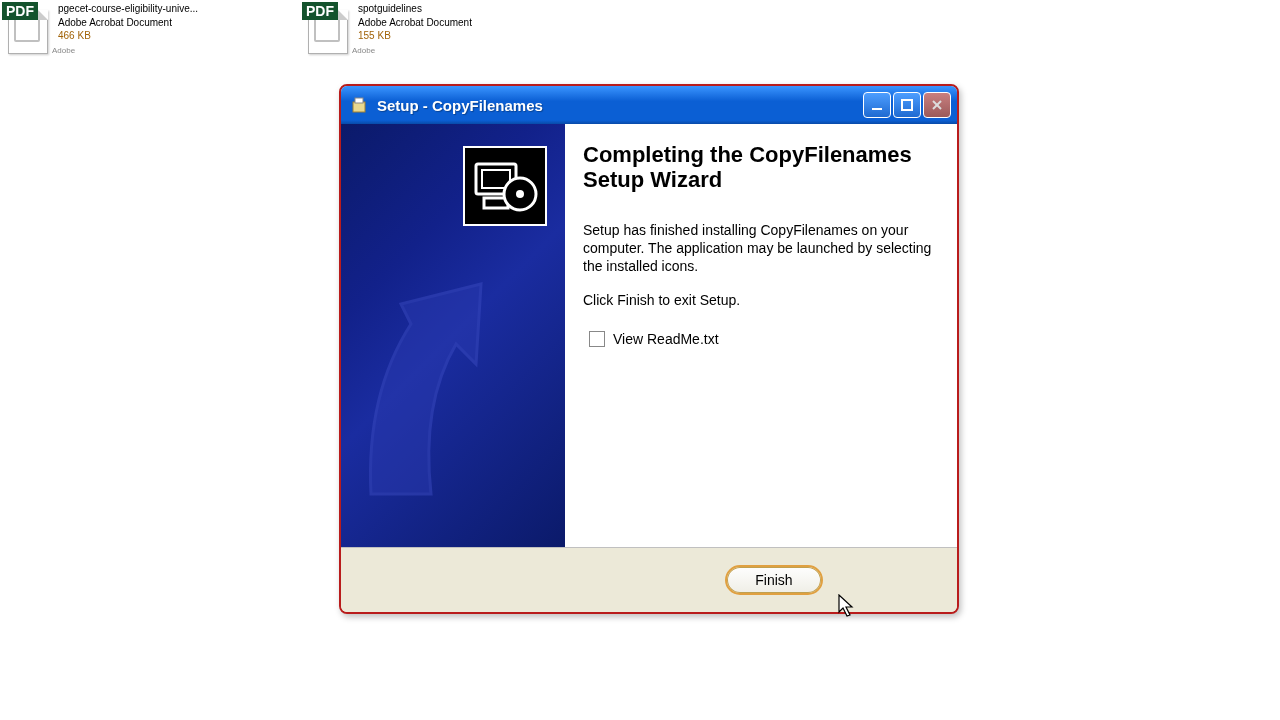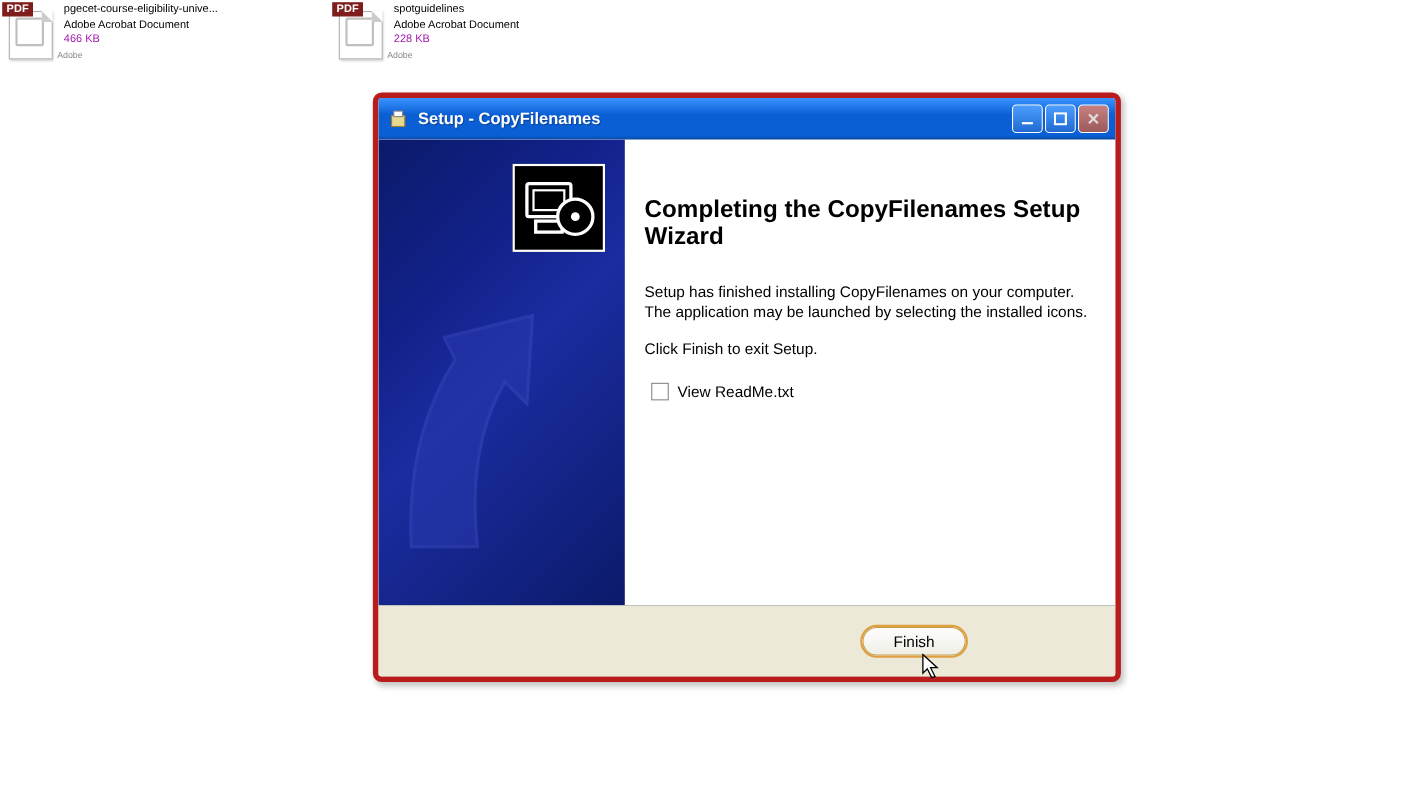--- a/index.html
+++ b/index.html
@@ -31,24 +31,24 @@
   .pdf-icon {
     width: 50px;
     height: 55px;
     position: relative;
     flex-shrink: 0;
   }
   .pdf-badge {
     position: absolute;
     top: 0;
     left: 0;
-    background: #7f1d1d;
+    background: #14532d;
     color: #fff;
     font-weight: bold;
-    font-size: 10px;
+    font-size: 14px;
     padding: 1px 4px;
     z-index: 2;
   }
   .pdf-page {
     position: absolute;
     top: 8px;
     left: 6px;
     width: 40px;
     height: 44px;
     background: #fff;
@@ -84,29 +84,29 @@
   }
   .file-text { 
     display: flex; 
     flex-direction: column; 
     line-height: 1.35;
     color: #000;
     font-size: 10px;
   }
   .file-name { white-space: nowrap; overflow: hidden; text-overflow: ellipsis; max-width: 220px; }
   .file-type { color: #000; }
-  .file-size { color: #a21caf; }
+  .file-size { color: #a16207; }
 
   
   .dialog {
     position: absolute;
     top: 84px;
     left: 339px;
-    width: 680px;
-    border: 5px solid #b91c1c;
+    width: 620px;
+    border: 2px solid #b91c1c;
     border-radius: 8px;
     box-shadow: 2px 3px 6px rgba(0,0,0,0.25);
     background: #ece9d8;
     overflow: hidden;
   }
   .titlebar {
     height: 38px;
     background: linear-gradient(to bottom, #3a95ff 0%, #0b5fd4 40%, #0b5fd4 90%, #084aa8 100%);
     display: flex;
     align-items: center;
@@ -183,21 +183,20 @@
   .content-panel {
     flex: 1;
     padding: 18px 22px 10px 18px;
     color: #000;
   }
   .heading {
     font-size: 22px;
     font-weight: bold;
     margin-bottom: 28px;
     line-height: 1.15;
-    margin-top: 32px;
   }
   .para { font-size: 14px; line-height: 1.3; margin-bottom: 16px; }
   .checkbox-row {
     display: flex;
     align-items: center;
     gap: 8px;
     margin-top: 22px;
     margin-left: 6px;
     font-size: 14px;
     text-align: right;
@@ -262,21 +261,21 @@
     <div class="pdf-icon">
       <div class="pdf-badge">PDF</div>
       <div class="pdf-page"></div>
       <div class="pdf-fold"></div>
       <div class="pdf-swirl"></div>
       <div class="pdf-label">Adobe</div>
     </div>
     <div class="file-text">
       <span class="file-name">spotguidelines</span>
       <span class="file-type">Adobe Acrobat Document</span>
-      <span class="file-size">228 KB</span>
+      <span class="file-size">155 KB</span>
     </div>
   </div>
 </div>
 
 <div class="dialog">
   <div class="titlebar">
     <span class="titlebar-icon">
       <svg viewBox="0 0 18 18">
         <rect x="2" y="6" width="12" height="10" fill="#e8d890" stroke="#a08030" stroke-width="1"></rect>
         <rect x="4" y="2" width="8" height="5" fill="#fff" stroke="#888" stroke-width="1"></rect>

